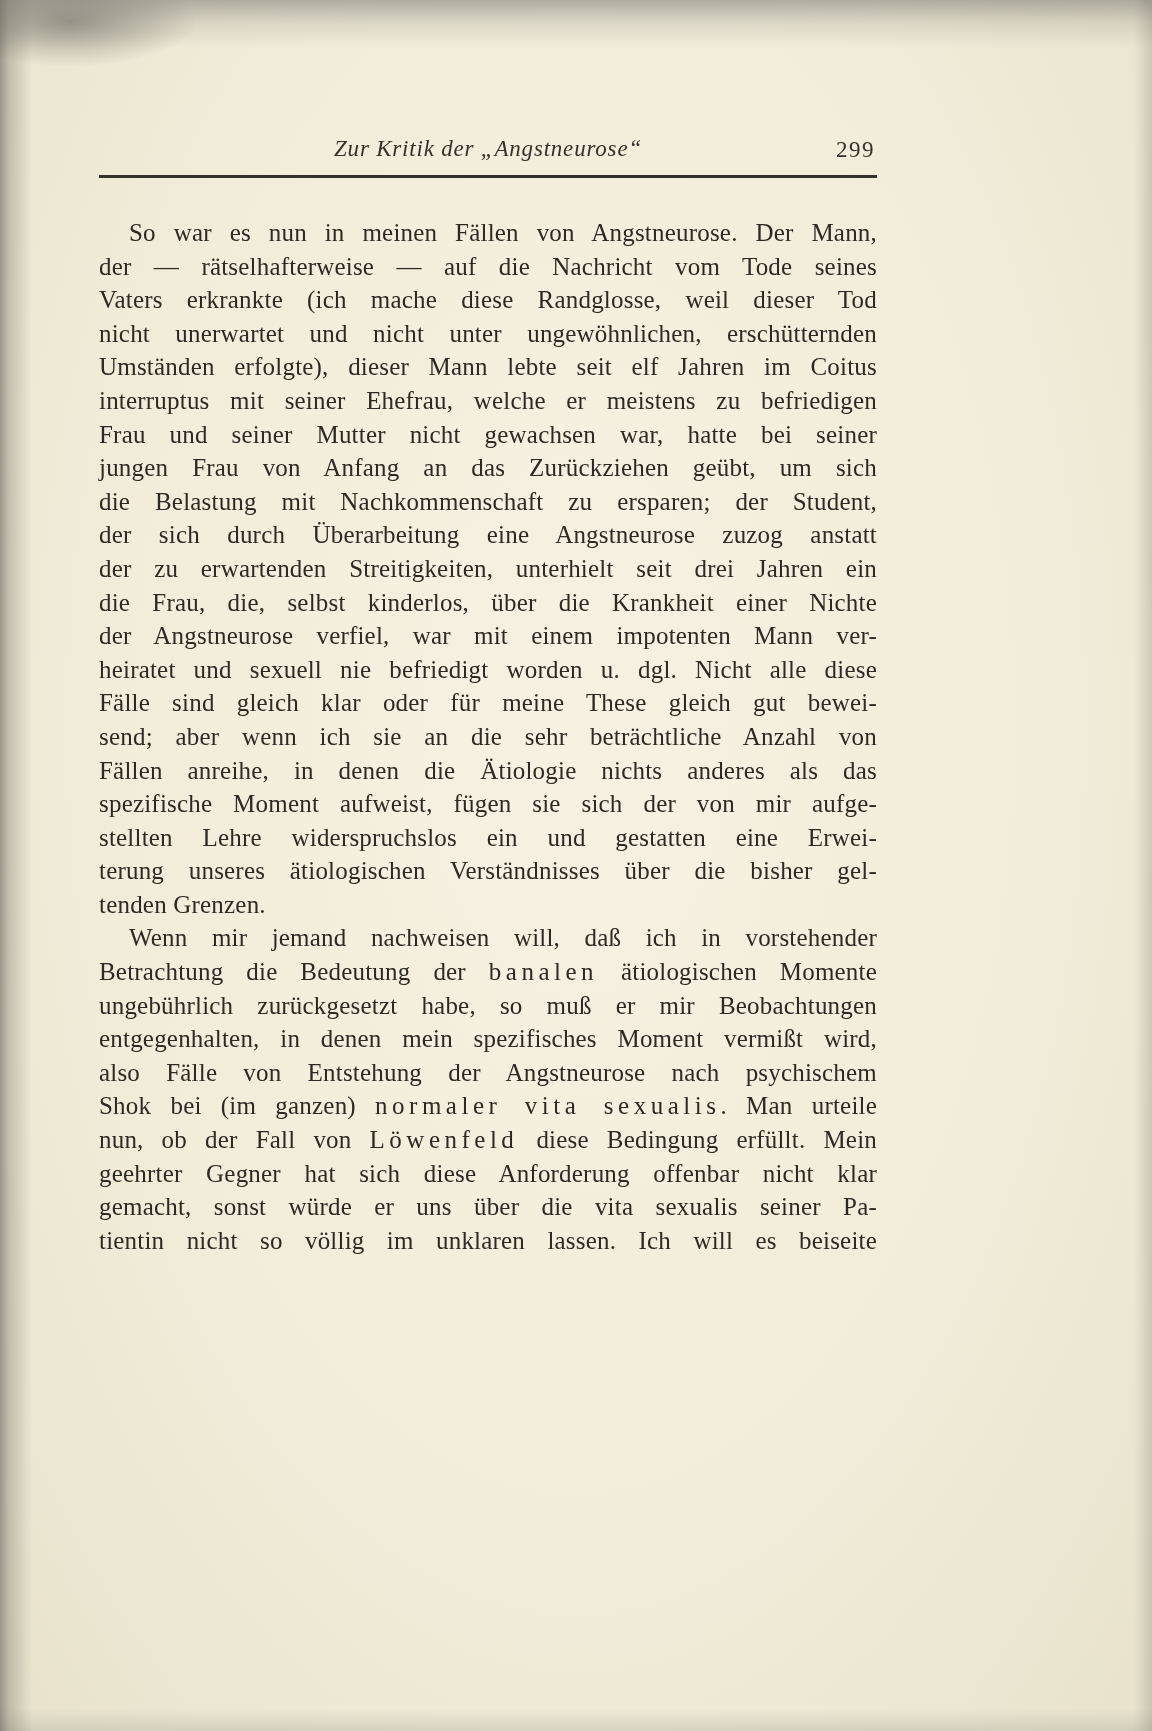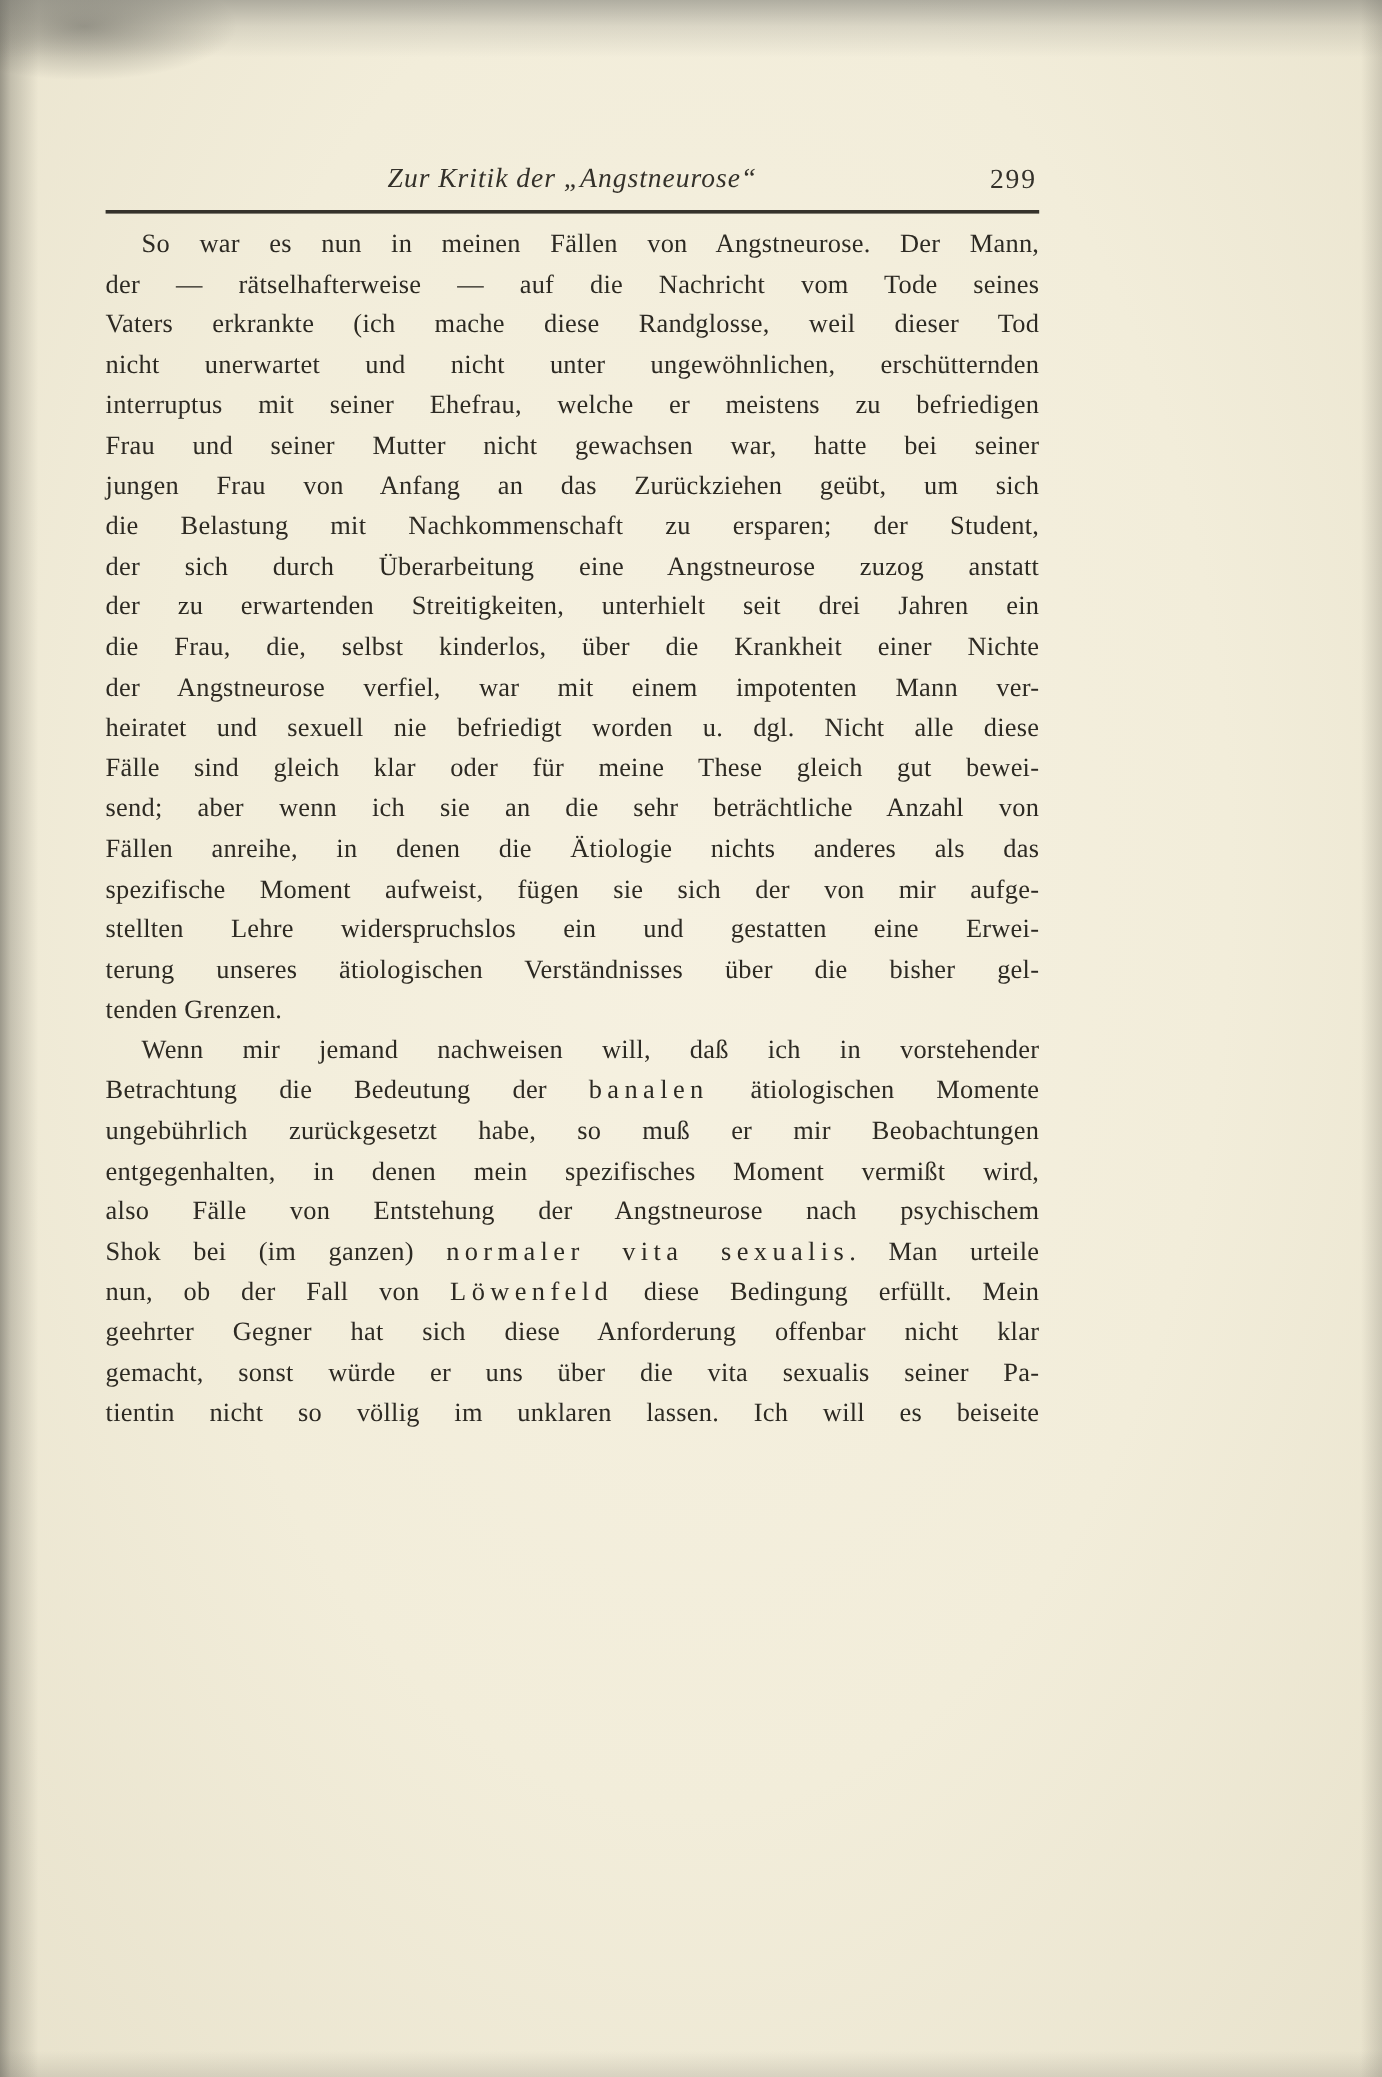--- a/index.html
+++ b/index.html
@@ -18,21 +18,21 @@
       radial-gradient(170px 60px at 70px 22px, rgba(80,80,75,0.50), rgba(80,80,75,0) 75%),
       linear-gradient(90deg, rgba(88,86,78,0.55) 0px, rgba(88,86,78,0.28) 9px, rgba(88,86,78,0) 32px),
       linear-gradient(270deg, rgba(130,126,114,0.30) 0px, rgba(130,126,114,0) 18px),
       linear-gradient(0deg, rgba(130,126,114,0.22) 0px, rgba(130,126,114,0) 22px),
       radial-gradient(ellipse at 50% 42%, #f6f1e1 0%, #f2edda 55%, #e8e2cc 100%);
     font-family: "Liberation Serif", "DejaVu Serif", serif;
     color: #2d2a23;
   }
   .content {
     position: absolute;
-    left: 88px;
+    left: 99px;
     top: 136px;
     width: 778px;
   }
   .page-header {
     position: relative;
     height: 32px;
   }
   .header-title {
     text-align: center;
     font-style: italic;
@@ -46,22 +46,22 @@
     top: 1px;
     font-size: 23px;
     letter-spacing: 1.5px;
     color: #34312a;
   }
   .rule {
     border-top: 3px solid #35322b;
     margin-top: 7px;
   }
   .text-block {
-    margin-top: 8px;
-    font-size: 22px;
+    margin-top: 38px;
+    font-size: 25px;
     line-height: 33.6px;
     letter-spacing: 0.2px;
   }
   .paragraph { margin: 0; }
   .line {
     text-align: justify;
     text-align-last: justify;
     white-space: normal;
     height: 33.6px;
   }
@@ -84,20 +84,21 @@
       <div class="header-title">Zur Kritik der „Angstneurose“</div>
       <div class="page-number">299</div>
     </div>
     <div class="rule"></div>
     <div class="text-block">
         <div class="paragraph">
           <div class="line indent"><span class="seg">So war es nun in meinen Fällen von Angstneurose. Der Mann,</span></div>
           <div class="line"><span class="seg">der — rätselhafterweise — auf die Nachricht vom Tode seines</span></div>
           <div class="line"><span class="seg">Vaters erkrankte (ich mache diese Randglosse, weil dieser Tod</span></div>
           <div class="line"><span class="seg">nicht unerwartet und nicht unter ungewöhnlichen, erschütternden</span></div>
+          <div class="line"><span class="seg">Umständen erfolgte), dieser Mann lebte seit elf Jahren im Coitus</span></div>
           <div class="line"><span class="seg">interruptus mit seiner Ehefrau, welche er meistens zu befriedigen</span></div>
           <div class="line"><span class="seg">Frau und seiner Mutter nicht gewachsen war, hatte bei seiner</span></div>
           <div class="line"><span class="seg">jungen Frau von Anfang an das Zurückziehen geübt, um sich</span></div>
           <div class="line"><span class="seg">die Belastung mit Nachkommenschaft zu ersparen; der Student,</span></div>
           <div class="line"><span class="seg">der sich durch Überarbeitung eine Angstneurose zuzog anstatt</span></div>
           <div class="line"><span class="seg">der zu erwartenden Streitigkeiten, unterhielt seit drei Jahren ein</span></div>
           <div class="line"><span class="seg">die Frau, die, selbst kinderlos, über die Krankheit einer Nichte</span></div>
           <div class="line"><span class="seg">der Angstneurose verfiel, war mit einem impotenten Mann ver-</span></div>
           <div class="line"><span class="seg">heiratet und sexuell nie befriedigt worden u. dgl. Nicht alle diese</span></div>
           <div class="line"><span class="seg">Fälle sind gleich klar oder für meine These gleich gut bewei-</span></div>

